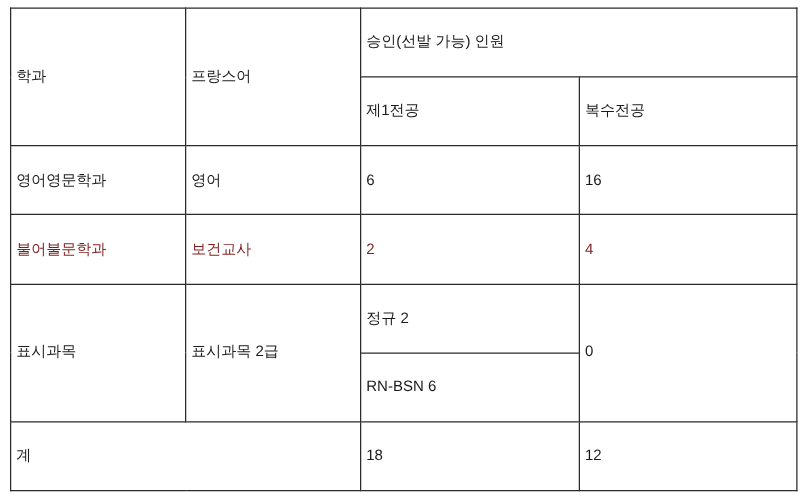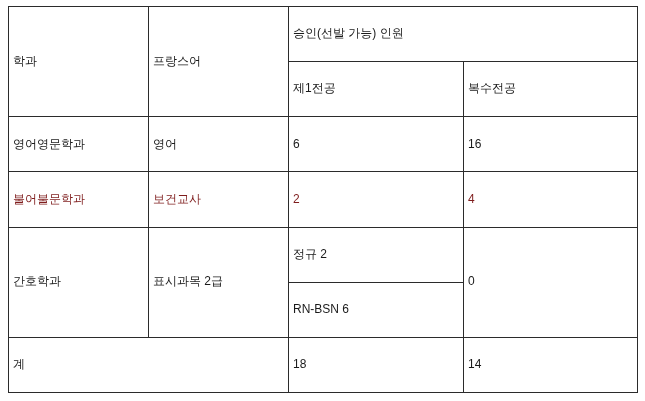--- a/index.html
+++ b/index.html
@@ -81,29 +81,29 @@
       </tr>
 
       <tr class="row-body dim">
         <td>불어불문학과</td>
         <td>보건교사</td>
         <td class="num">2</td>
         <td class="num">4</td>
       </tr>
 
       <tr class="row-body">
-        <td rowspan="2">간호학과</td>
+        <td rowspan="2">표시과목</td>
         <td rowspan="2">표시과목 2급</td>
         <td class="sub-cell">정규 2</td>
         <td rowspan="2" class="num">0</td>
       </tr>
       <tr class="row-body">
         <td class="sub-cell">RN-BSN 6</td>
       </tr>
 
       <tr class="row-body">
         <td colspan="2" class="total-label">계</td>
         <td class="num">18</td>
-        <td class="num">14</td>
+        <td class="num">12</td>
       </tr>
     </tbody>
   </table>
 </div>
 
 </body></html>

